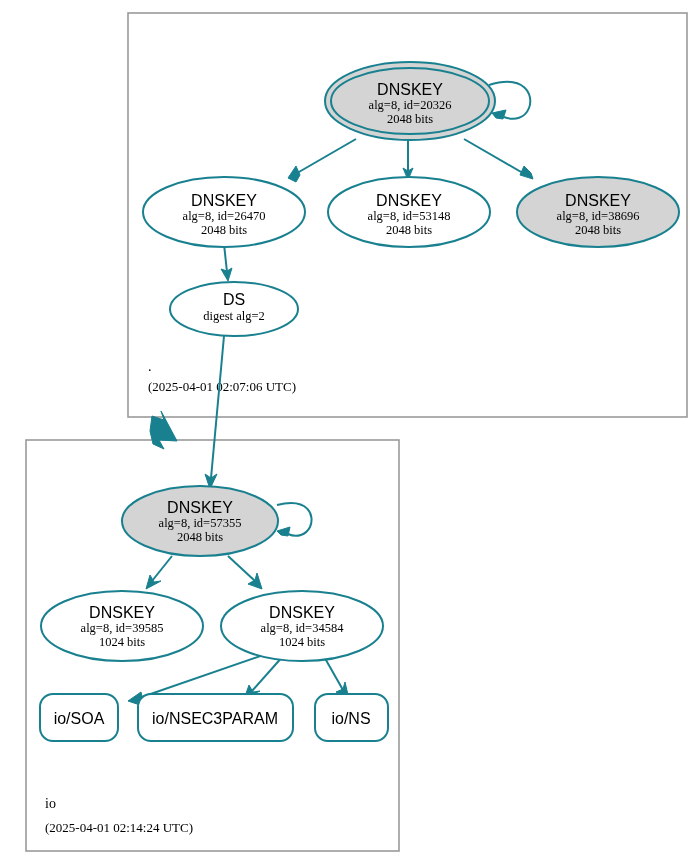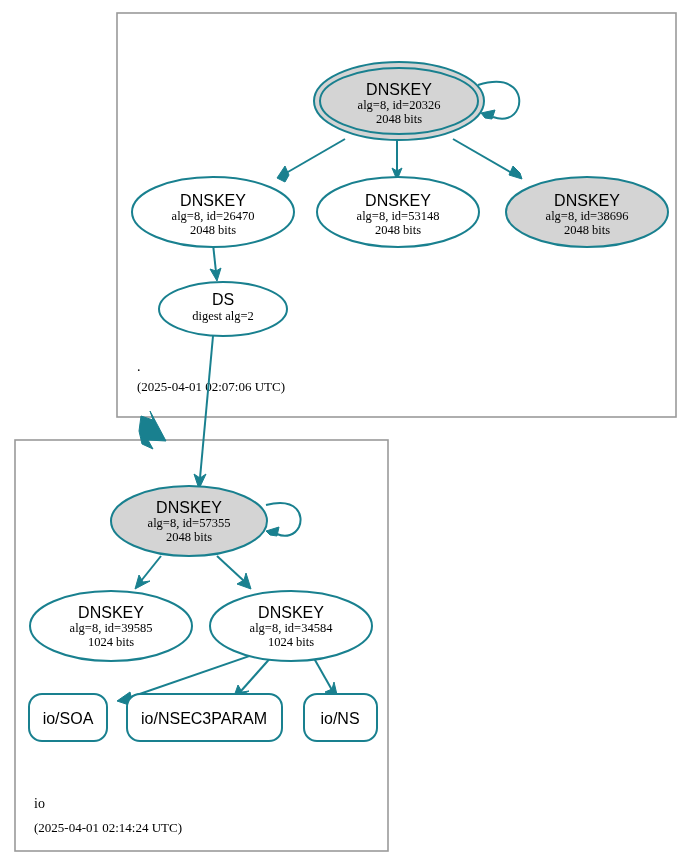--- a/index.html
+++ b/index.html
@@ -9,21 +9,21 @@
   }
   body {
     width: 692px;
     height: 865px;
     font-family: "Liberation Sans", sans-serif;
     position: relative;
     overflow: hidden;
   }
   #graph-root {
     position: absolute;
-    left: 1px;
+    left: 12px;
     top: 0;
     width: 564px;
     height: 865px;
   }
   svg { display: block; }
 
   .zone-box {
     fill: #ffffff;
     stroke: #9a9a9a;
     stroke-width: 1.6;

